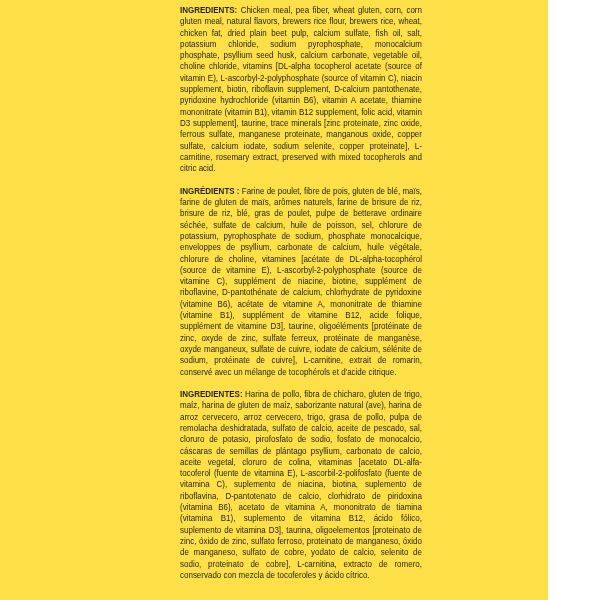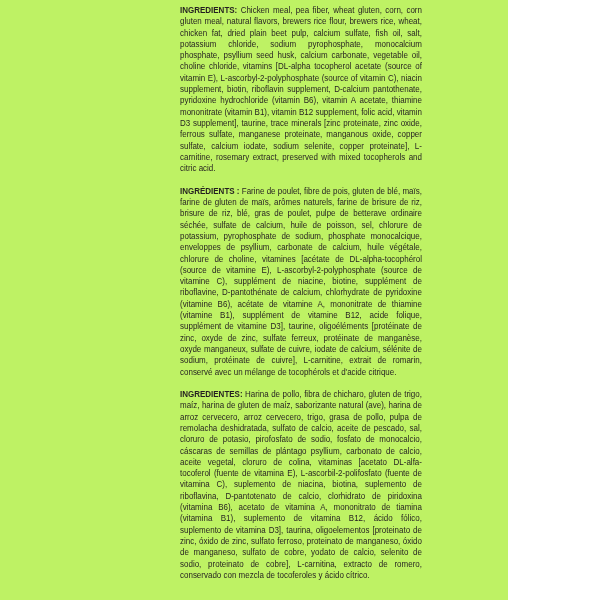--- a/index.html
+++ b/index.html
@@ -3,22 +3,22 @@
 <meta charset="utf-8">
 <style>
   * { margin: 0; padding: 0; box-sizing: border-box; }
   html, body {
     width: 600px; height: 600px;
     background: #ffffff;
     font-family: "Liberation Sans", sans-serif;
   }
   .sheet {
     position: relative;
-    width: 508px; height: 600px;
-    background: #bef264;
+    width: 548px; height: 600px;
+    background: #fde047;
     overflow: hidden;
   }
   .text-col {
     position: absolute;
     left: 180px; top: 4px;
     width: 284px;
     transform: scaleX(0.852);
     transform-origin: left top;
     color: #231f20;
     font-size: 9.4px;

